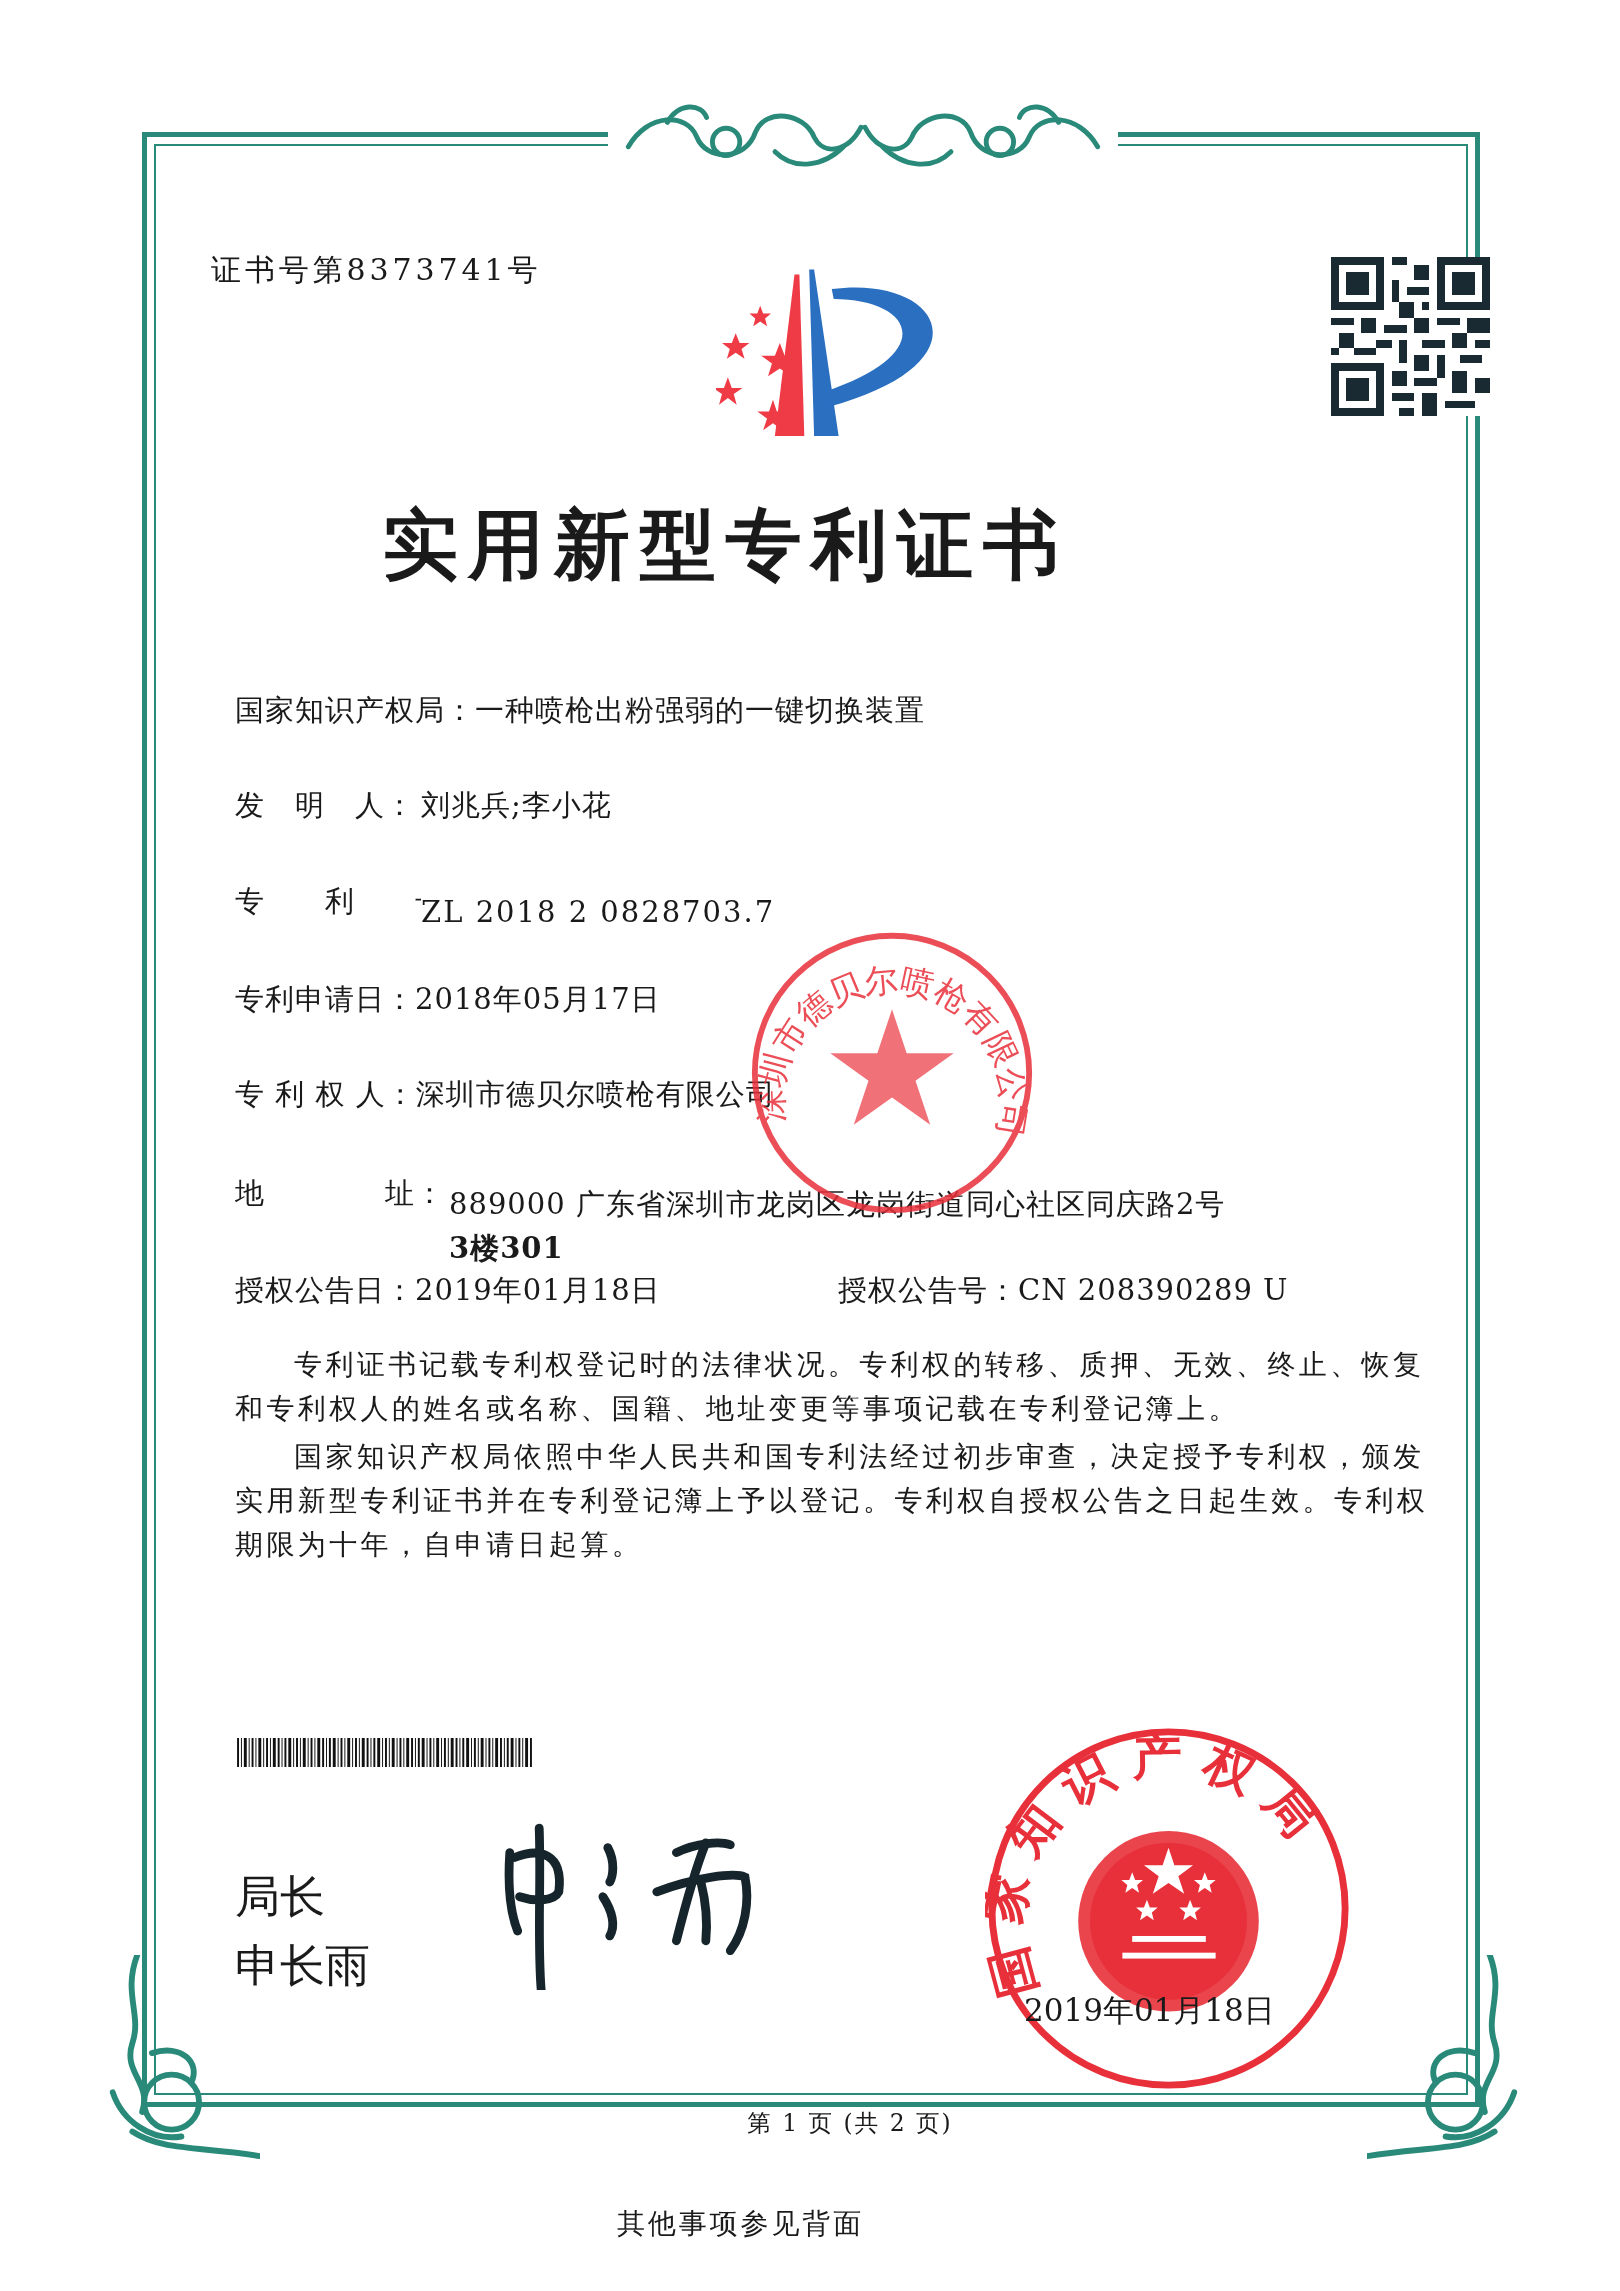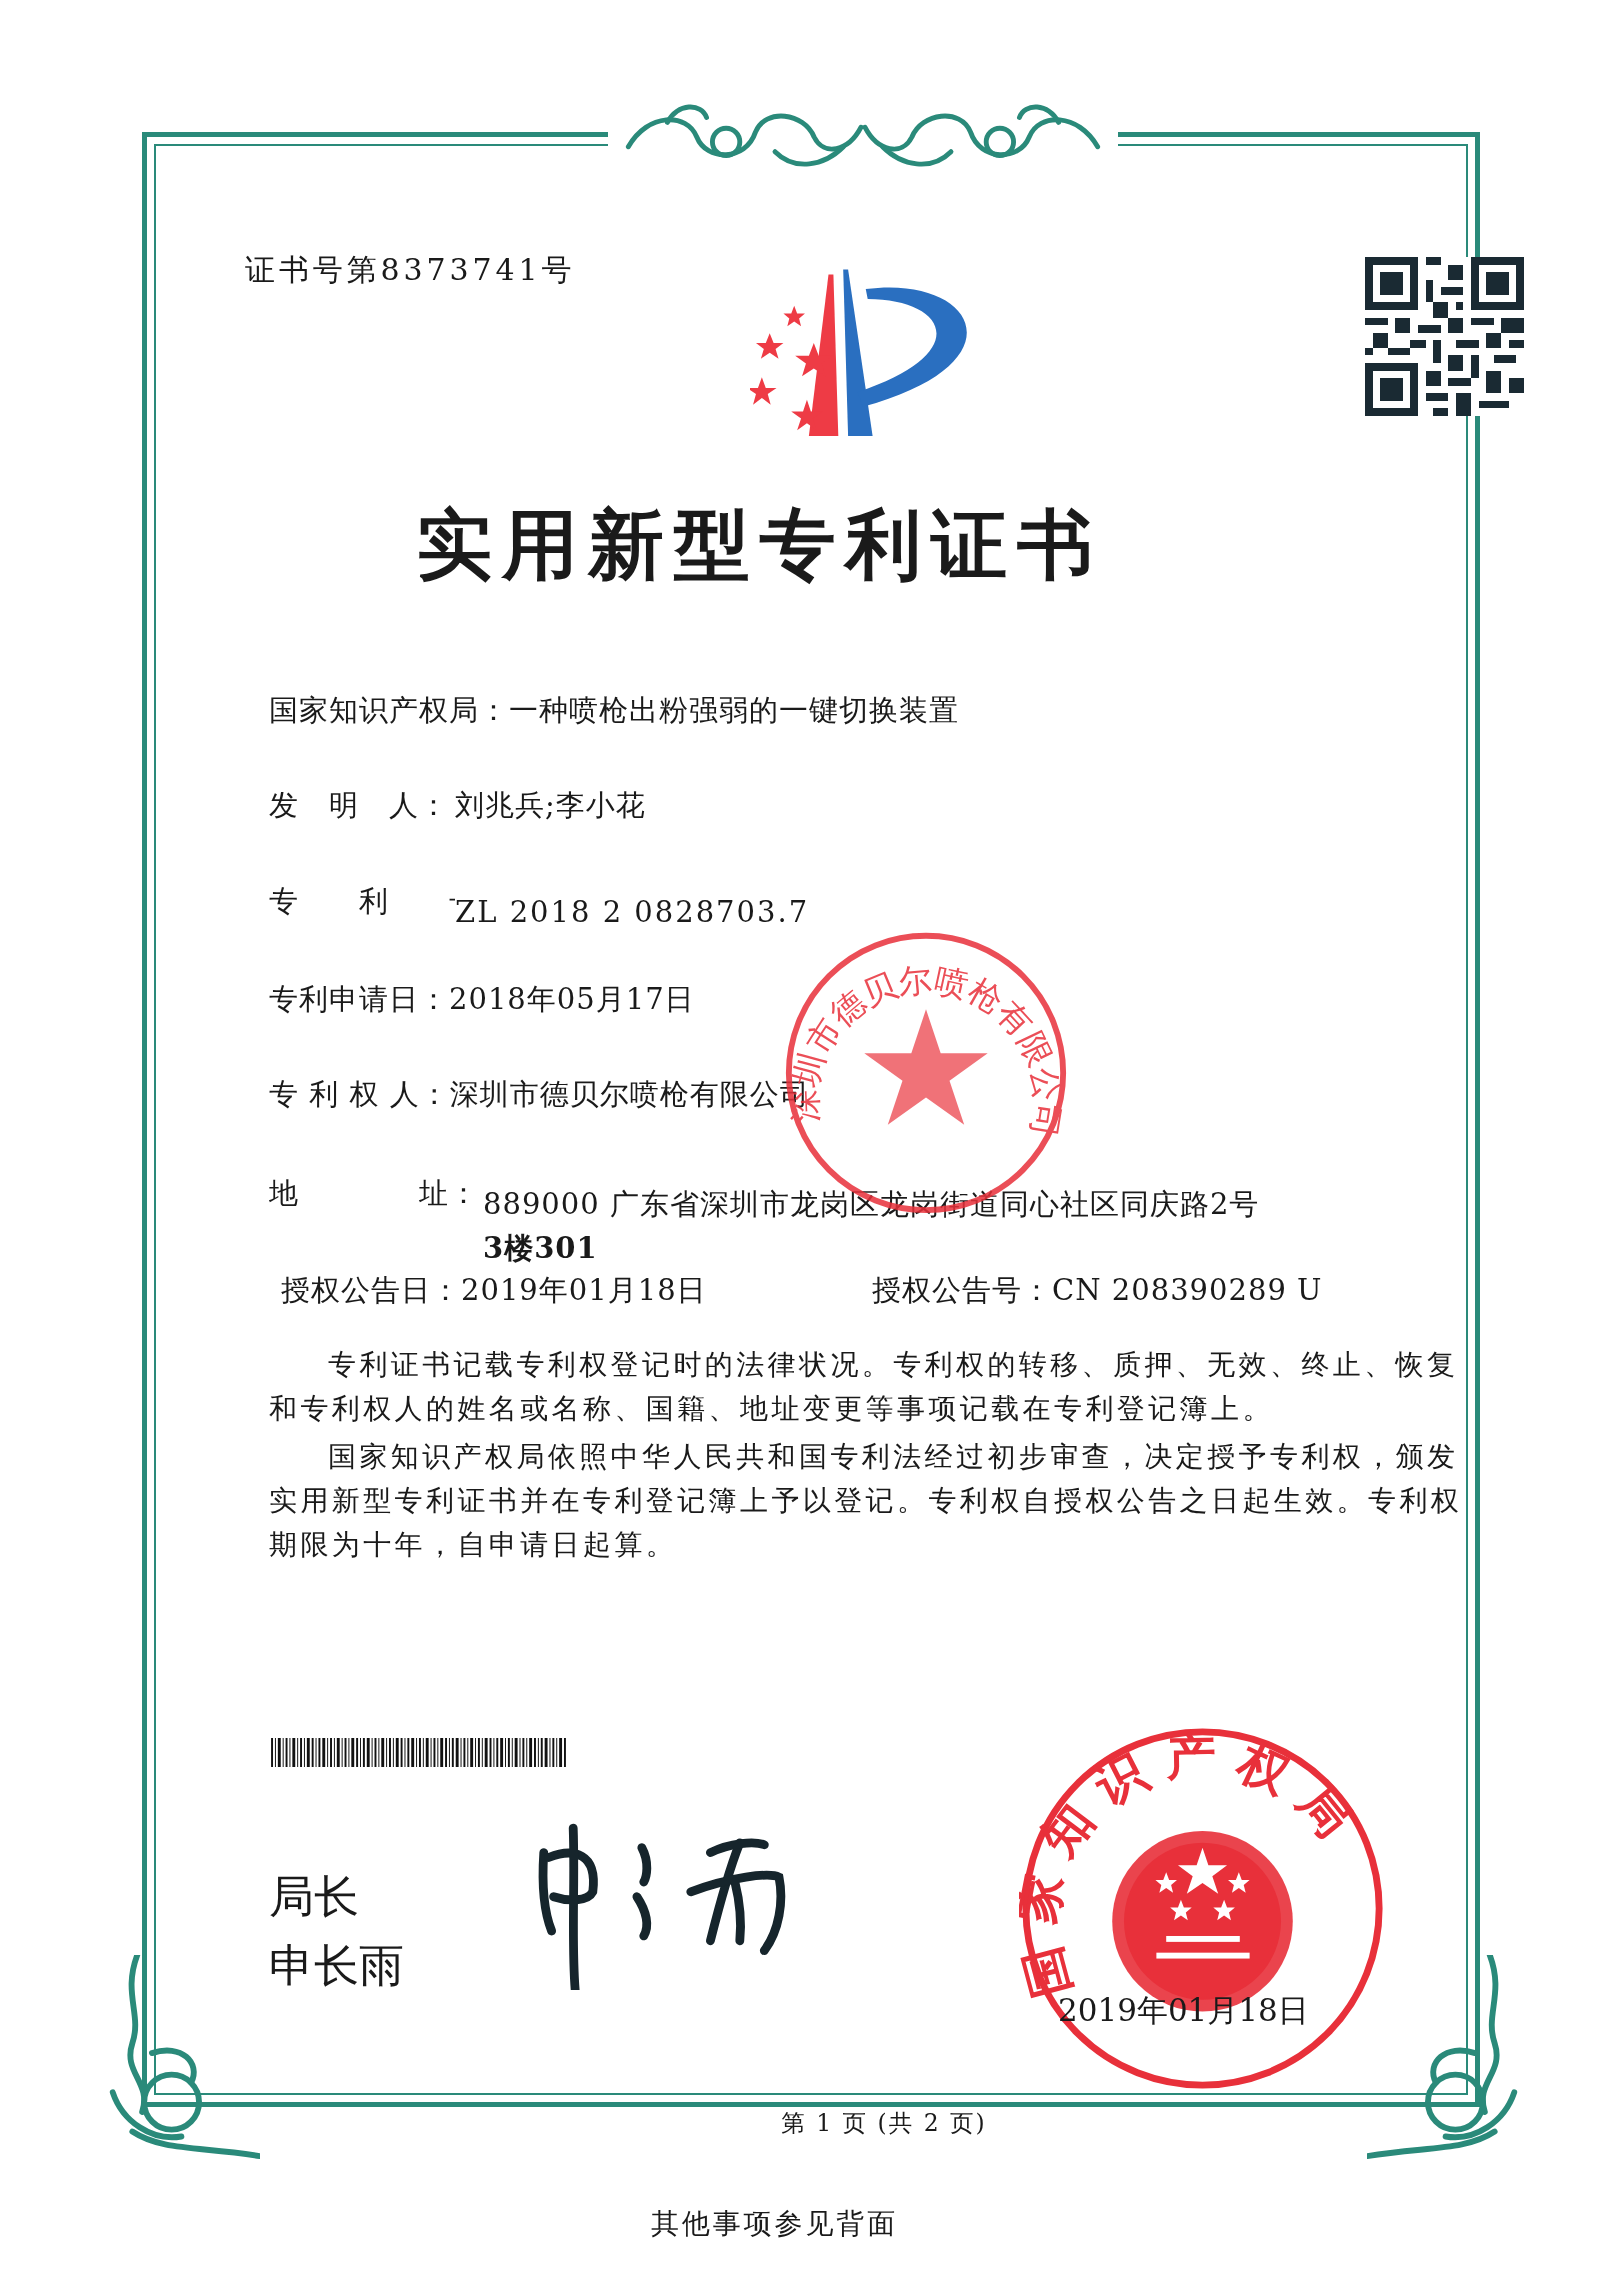--- a/index.html
+++ b/index.html
@@ -1,20 +1,20 @@
 <!DOCTYPE html>
 <html><head>
 <meta charset="utf-8">
 <style>
   html, body { margin: 0; padding: 0; }
   body {
     width: 1620px; height: 2292px; background: #ffffff; position: relative; overflow: hidden;
     font-family: "DejaVu Serif", "Liberation Serif", serif; color: #1a1a1a;
   }
-  .abs { position: absolute; margin-left: 34px; }
+  .abs { position: absolute; }
   
   .frame-outer { position: absolute; left: 142px; top: 132px; width: 1338px; height: 1975px;
     border: 5.9px solid #2a8a7a; box-sizing: border-box; }
   .frame-inner { position: absolute; left: 154px; top: 144px; width: 1314px; height: 1951px;
     border: 2px solid #2a8a7a; box-sizing: border-box; }
   .ornament-top { position: absolute; left: 608px; top: 93px; width: 510px; height: 88px; background: #fff; }
   .corner { position: absolute; width: 167px; height: 206px; }
   .cert-no { left: 211px; top: 250px; font-size: 30px; letter-spacing: 3.9px; }
   .logo { left: 716px; top: 245px; width: 255px; height: 196px; }
   .qr { left: 1328px; top: 257px; width: 165px; height: 159px; }
@@ -124,21 +124,21 @@
 <div class="abs field" style="left:235px; top:980px;">
   <span class="lbl">专利申请日：</span><span>2018年05月17日</span>
 </div>
 <div class="abs field" style="left:235px; top:1075px;">
   <span class="lbl">专 利 权 人：</span><span>深圳市德贝尔喷枪有限公司</span>
 </div>
 <div class="abs field" style="left:235px; top:1174px;">
   <span class="lbl" style="width:214px; overflow:hidden; white-space:nowrap;">地　　　　址：</span><span>889000 广东省深圳市龙岗区龙岗街道同心社区同庆路2号</span>
   <div style="margin-left:214px; margin-top:3.9px;font-weight:bold;">3楼301</div>
 </div>
-<div class="abs field" style="left:247px; top:1271px;text-align:center;">
+<div class="abs field" style="left:235px; top:1271px;text-align:center;">
   <span class="lbl">授权公告日：</span><span>2019年01月18日</span>
 </div>
 <div class="abs field" style="left:838px; top:1271px;">
   <span class="lbl">授权公告号：</span><span>CN 208390289 U</span>
 </div>
 
 <div class="abs seal-company">
   <svg width="304" height="289" viewBox="0 0 310 295">
     <defs>
         <path id="cArc" d="M45 200 A112 112 0 1 1 265 200"></path>

